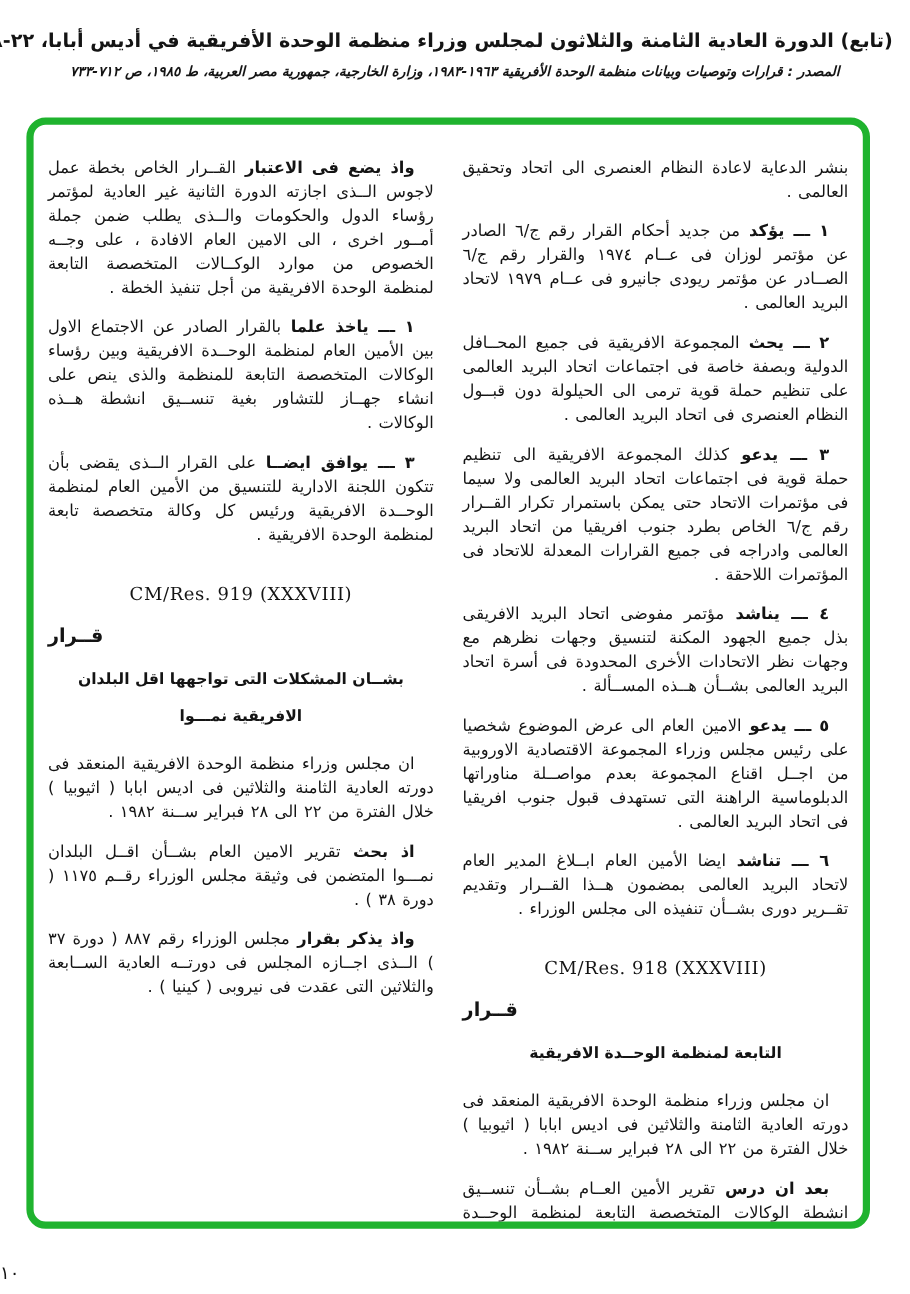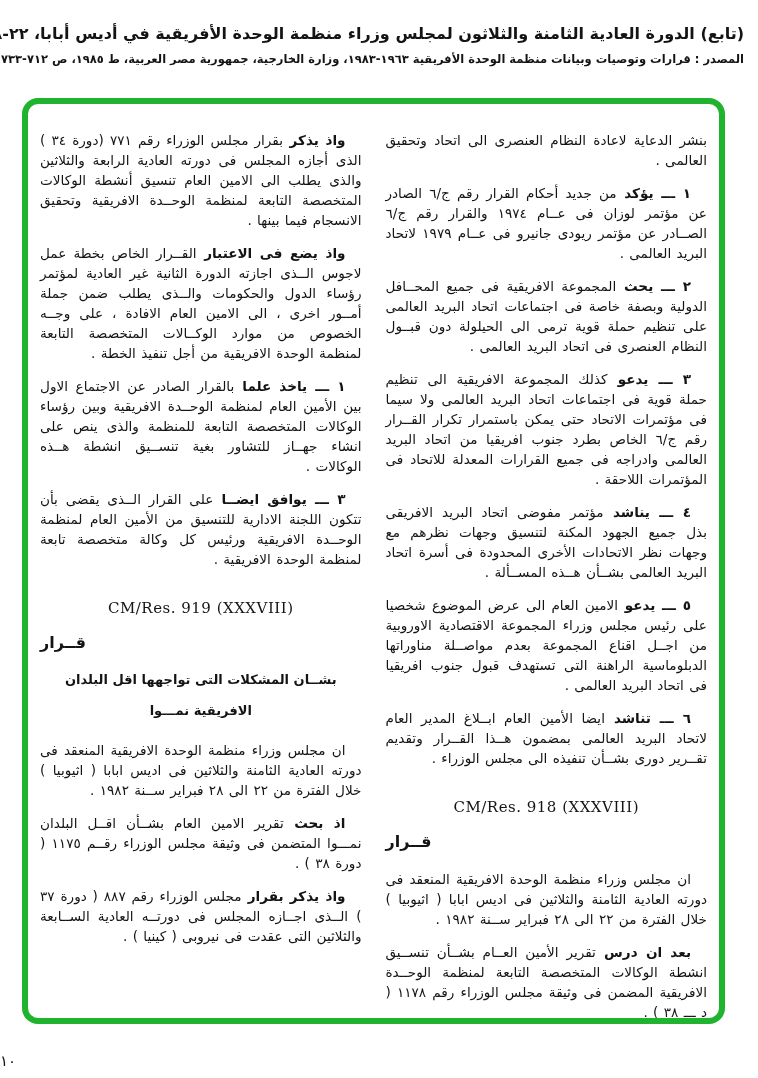--- a/index.html
+++ b/index.html
@@ -13,21 +13,21 @@
   
   .top-header{
     position:absolute;top:22px;right:14px;left:14px;
     direction:rtl;text-align:center;
   }
   .hdr-line1{
     font-size:16px;font-weight:bold;line-height:1.5;
     letter-spacing:0px;white-space:nowrap;
   }
   .hdr-line2{
-    font-size:11.5px;font-weight:bold;margin-top:6px;white-space:nowrap;
+    font-size:11.5px;font-weight:bold;margin-top:6px;white-space:nowrap;font-style:italic;
   }
   
   .green-frame{
     position:absolute;left:22px;top:98px;width:703px;height:926px;
     border:6px solid #1fb32e;border-radius:16px;
     background:#ffffff;box-sizing:border-box;
     padding:26px 12px 10px 12px;
     overflow:hidden;
   }
   .columns{
@@ -82,25 +82,25 @@
     <div class="col" id="col-right">
         <p class="para continuation">بنشر الدعاية لاعادة النظام العنصرى الى اتحاد وتحقيق العالمى .</p>
         <p class="para clause"><b>١ ـــ يؤكد </b>من جديد أحكام القرار رقم ج/٦ الصادر عن مؤتمر لوزان فى عــام ١٩٧٤ والقرار رقم ج/٦ الصــادر عن مؤتمر ريودى جانيرو فى عــام ١٩٧٩ لاتحاد البريد العالمى .</p>
         <p class="para clause"><b>٢ ـــ يحث </b>المجموعة الافريقية فى جميع المحــافل الدولية وبصفة خاصة فى اجتماعات اتحاد البريد العالمى على تنظيم حملة قوية ترمى الى الحيلولة دون قبــول النظام العنصرى فى اتحاد البريد العالمى .</p>
         <p class="para clause"><b>٣ ـــ يدعو </b>كذلك المجموعة الافريقية الى تنظيم حملة قوية فى اجتماعات اتحاد البريد العالمى ولا سيما فى مؤتمرات الاتحاد حتى يمكن باستمرار تكرار القــرار رقم ج/٦ الخاص بطرد جنوب افريقيا من اتحاد البريد العالمى وادراجه فى جميع القرارات المعدلة للاتحاد فى المؤتمرات اللاحقة .</p>
         <p class="para clause"><b>٤ ـــ يناشد </b>مؤتمر مفوضى اتحاد البريد الافريقى بذل جميع الجهود المكنة لتنسيق وجهات نظرهم مع وجهات نظر الاتحادات الأخرى المحدودة فى أسرة اتحاد البريد العالمى بشــأن هــذه المســألة .</p>
         <p class="para clause"><b>٥ ـــ يدعو </b>الامين العام الى عرض الموضوع شخصيا على رئيس مجلس وزراء المجموعة الاقتصادية الاوروبية من اجــل اقناع المجموعة بعدم مواصــلة مناوراتها الدبلوماسية الراهنة التى تستهدف قبول جنوب افريقيا فى اتحاد البريد العالمى .</p>
         <p class="para clause"><b>٦ ـــ تناشد </b>ايضا الأمين العام ابــلاغ المدير العام لاتحاد البريد العالمى بمضمون هــذا القــرار وتقديم تقــرير دورى بشــأن تنفيذه الى مجلس الوزراء .</p>
         <div class="ref">CM/Res. 918 (XXXVIII)</div>
         <div class="heading-main">قــرار</div>
+        <div class="heading-sub last">التابعة لمنظمة الوحــدة الافريقية</div>
         <p class="para clause">ان مجلس وزراء منظمة الوحدة الافريقية المنعقد فى دورته العادية الثامنة والثلاثين فى اديس ابابا ( اثيوبيا ) خلال الفترة من ٢٢ الى ٢٨ فبراير ســنة ١٩٨٢ .</p>
         <p class="para clause"><b>بعد ان درس </b>تقرير الأمين العــام بشــأن تنســيق انشطة الوكالات المتخصصة التابعة لمنظمة الوحــدة الافريقية المضمن فى وثيقة مجلس الوزراء رقم ١١٧٨ ( د ـــ ٣٨ ) .</p>
       </div>
     <div class="col" id="col-left">
-        <p class="para clause"><b>واذ يذكر </b>بقرار مجلس الوزراء رقم ٧٧١ (دورة ٣٤ ) الذى أجازه المجلس فى دورته العادية الرابعة والثلاثين والذى يطلب الى الامين العام تنسيق أنشطة الوكالات المتخصصة التابعة لمنظمة الوحــدة الافريقية وتحقيق الانسجام فيما بينها .</p>
         <p class="para clause"><b>واذ يضع فى الاعتبار </b>القــرار الخاص بخطة عمل لاجوس الــذى اجازته الدورة الثانية غير العادية لمؤتمر رؤساء الدول والحكومات والــذى يطلب ضمن جملة أمــور اخرى ، الى الامين العام الافادة ، على وجــه الخصوص من موارد الوكــالات المتخصصة التابعة لمنظمة الوحدة الافريقية من أجل تنفيذ الخطة .</p>
         <p class="para clause"><b>١ ـــ ياخذ علما </b>بالقرار الصادر عن الاجتماع الاول بين الأمين العام لمنظمة الوحــدة الافريقية وبين رؤساء الوكالات المتخصصة التابعة للمنظمة والذى ينص على انشاء جهــاز للتشاور بغية تنســيق انشطة هــذه الوكالات .</p>
         <p class="para clause"><b>٣ ـــ يوافق ايضــا </b>على القرار الــذى يقضى بأن تتكون اللجنة الادارية للتنسيق من الأمين العام لمنظمة الوحــدة الافريقية ورئيس كل وكالة متخصصة تابعة لمنظمة الوحدة الافريقية .</p>
         <div class="ref">CM/Res. 919 (XXXVIII)</div>
         <div class="heading-main">قــرار</div>
         <div class="heading-sub">بشــان المشكلات التى تواجهها اقل البلدان</div>
         <div class="heading-sub last">الافريقية نمـــوا</div>
         <p class="para clause">ان مجلس وزراء منظمة الوحدة الافريقية المنعقد فى دورته العادية الثامنة والثلاثين فى اديس ابابا ( اثيوبيا ) خلال الفترة من ٢٢ الى ٢٨ فبراير ســنة ١٩٨٢ .</p>
         <p class="para clause"><b>اذ بحث </b>تقرير الامين العام بشــأن اقــل البلدان نمـــوا المتضمن فى وثيقة مجلس الوزراء رقــم ١١٧٥ ( دورة ٣٨ ) .</p>
         <p class="para clause"><b>واذ يذكر بقرار </b>مجلس الوزراء رقم ٨٨٧ ( دورة ٣٧ ) الــذى اجــازه المجلس فى دورتــه العادية الســابعة والثلاثين التى عقدت فى نيروبى ( كينيا ) .</p>

